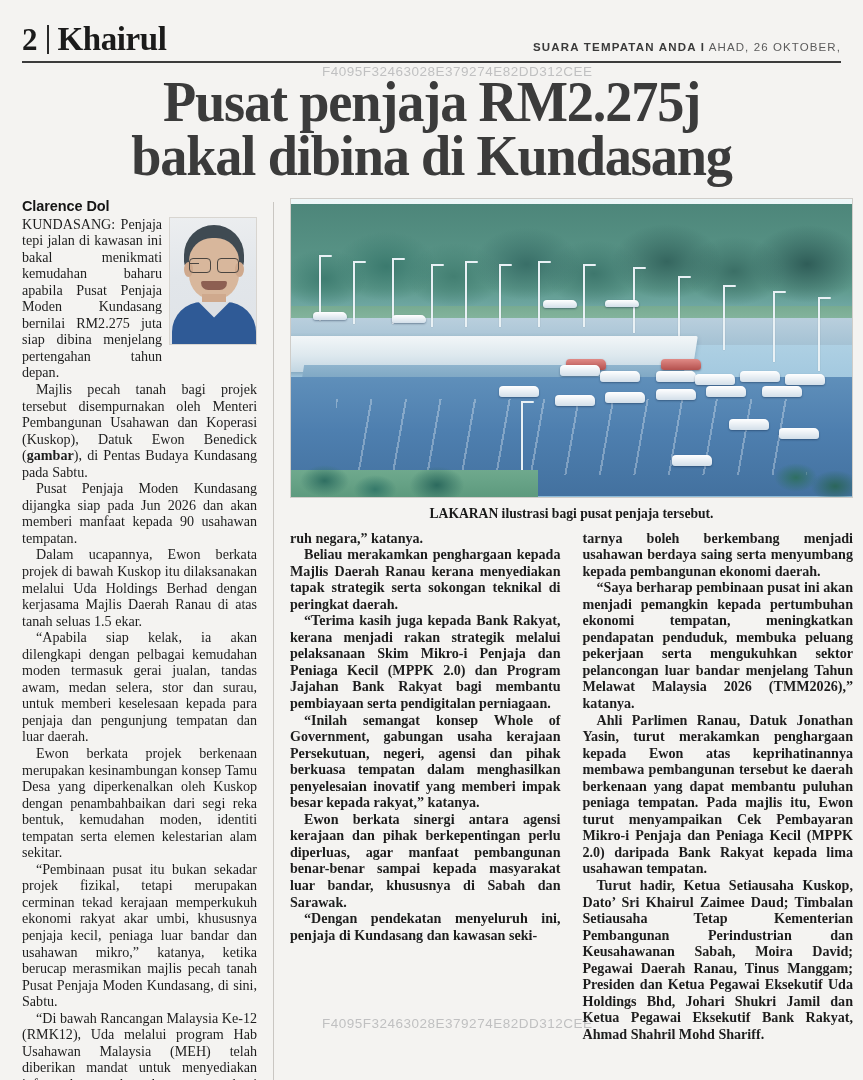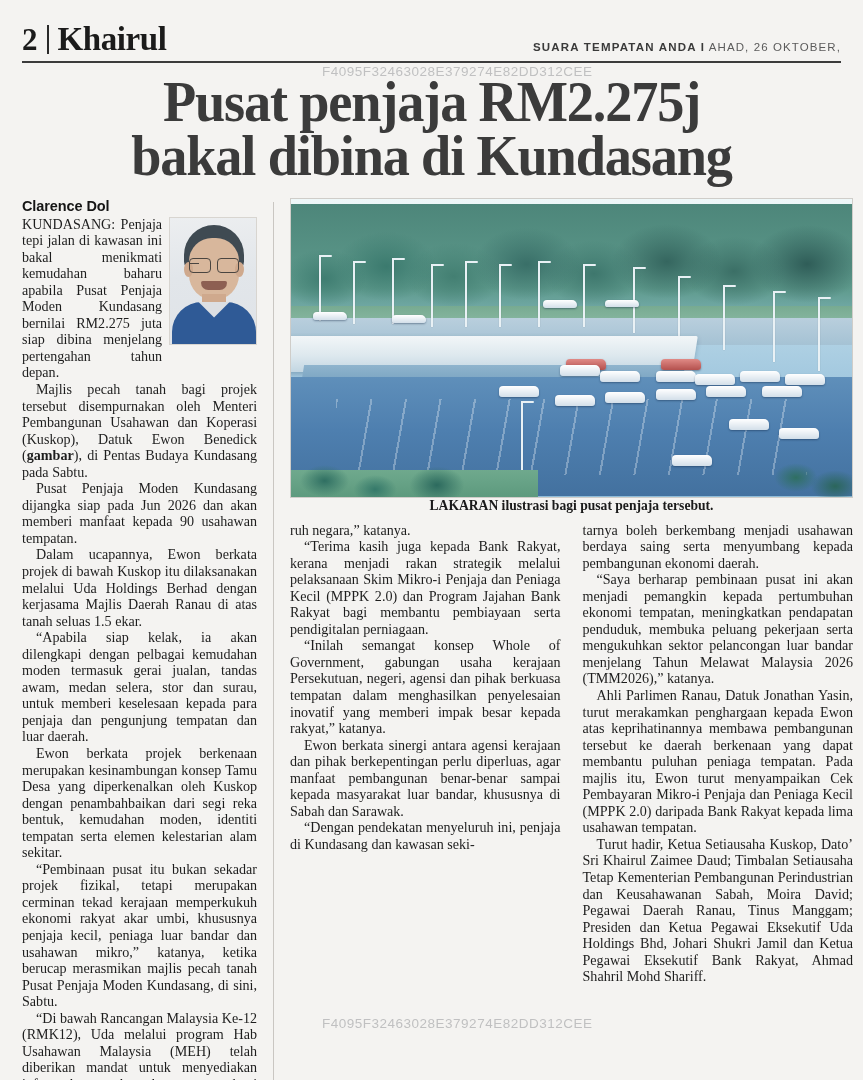--- a/index.html
+++ b/index.html
@@ -160,26 +160,26 @@
       radial-gradient(ellipse 30px 20px at 15% 86%, #35796a 0%, #35796a00 72%),
       radial-gradient(ellipse 38px 26px at 26% 78%, #2c6a5e 0%, #2c6a5e00 72%),
       radial-gradient(ellipse 30px 20px at 90% 64%, #2f6f62 0%, #2f6f6200 72%),
       radial-gradient(ellipse 34px 22px at 97% 80%, #2b665b 0%, #2b665b00 72%);
   }
   .grass-bottom { position:absolute; left:0; bottom:0; width:44%; height:9%;
     background: linear-gradient(180deg,#6fa98d,#5d9a7e); }
 
   .caption {
     font-family:"Liberation Serif", serif; font-weight:700;
-    font-size: 13.6px; text-align:center; padding: 0 0 8px 0; color:#1a1a1a;
+    font-size: 13.6px; text-align:center; padding: 8px 0 8px 0; color:#1a1a1a;
   }
 
   
   .below { display:flex; width:563px; }
-  .belowcol { width: 50%; }
+  .belowcol { width: 50%; font-weight: bold; }
   .belowcol.left { padding-right: 11px; }
   .belowcol.right { padding-left: 11px; }
 
   
   .watermark {
     position:absolute; font-family:"Liberation Sans", sans-serif;
     font-weight:400; letter-spacing: 0.5px; color: rgba(120,122,126,.42);
     white-space:nowrap; pointer-events:none; user-select:none;
   }
   .wm1 { left: 322px; top: 64px; font-size: 13.5px; }
@@ -293,20 +293,21 @@
           <span class="lamp" style="left:41%; top:68%; height:30%;"></span>
           <span class="grass-bottom"></span>
           <span class="bushes"></span>
         </div>
         <div class="caption">LAKARAN ilustrasi bagi pusat penjaja tersebut.</div>
       </div>
 
       <div class="below">
         <div class="belowcol left">
           <p class="body">ruh negara,” katanya.</p>
+          <p class="body ind">Beliau merakamkan penghargaan kepada Majlis Daerah Ranau kerana menyediakan tapak strategik serta sokongan teknikal di peringkat daerah.</p>
           <p class="body ind">“Terima kasih juga kepada Bank Rakyat, kerana menjadi rakan strategik melalui pelaksanaan Skim Mikro-i Penjaja dan Peniaga Kecil (MPPK 2.0) dan Program Jajahan Bank Rakyat bagi membantu pembiayaan serta pendigitalan perniagaan.</p>
           <p class="body ind">“Inilah semangat konsep Whole of Government, gabungan usaha kerajaan Persekutuan, negeri, agensi dan pihak berkuasa tempatan dalam menghasilkan penyelesaian inovatif yang memberi impak besar kepada rakyat,” katanya.</p>
           <p class="body ind">Ewon berkata sinergi antara agensi kerajaan dan pihak berkepentingan perlu diperluas, agar manfaat pembangunan benar-benar sampai kepada masyarakat luar bandar, khususnya di Sabah dan Sarawak.</p>
           <p class="body ind">“Dengan pendekatan menyeluruh ini, penjaja di Kundasang dan kawasan seki-</p>
         </div>
         <div class="belowcol right">
           <p class="body">tarnya boleh berkembang menjadi usahawan berdaya saing serta menyumbang kepada pembangunan ekonomi daerah.</p>
           <p class="body ind">“Saya berharap pembinaan pusat ini akan menjadi pemangkin kepada pertumbuhan ekonomi tempatan, meningkatkan pendapatan penduduk, membuka peluang pekerjaan serta mengukuhkan sektor pelancongan luar bandar menjelang Tahun Melawat Malaysia 2026 (TMM2026),” katanya.</p>
           <p class="body ind">Ahli Parlimen Ranau, Datuk Jonathan Yasin, turut merakamkan penghargaan kepada Ewon atas keprihatinannya membawa pembangunan tersebut ke daerah berkenaan yang dapat membantu puluhan peniaga tempatan. Pada majlis itu, Ewon turut menyampaikan Cek Pembayaran Mikro-i Penjaja dan Peniaga Kecil (MPPK 2.0) daripada Bank Rakyat kepada lima usahawan tempatan.</p>
           <p class="body ind">Turut hadir, Ketua Setiausaha Kuskop, Dato’ Sri Khairul Zaimee Daud; Timbalan Setiausaha Tetap Kementerian Pembangunan Perindustrian dan Keusahawanan Sabah, Moira David; Pegawai Daerah Ranau, Tinus Manggam; Presiden dan Ketua Pegawai Eksekutif Uda Holdings Bhd, Johari Shukri Jamil dan Ketua Pegawai Eksekutif Bank Rakyat, Ahmad Shahril Mohd Shariff.</p>

